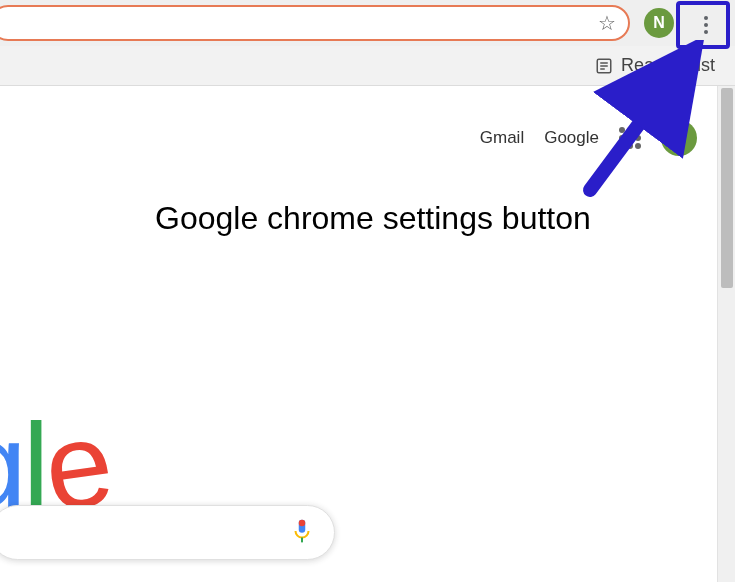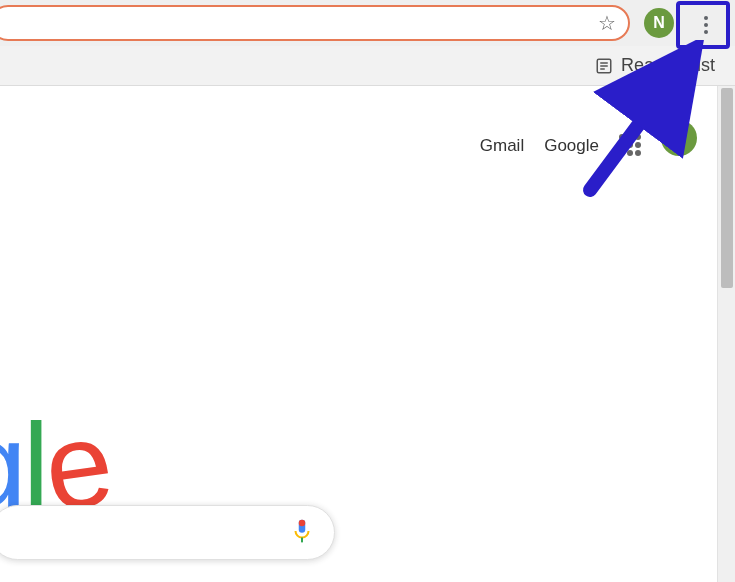--- a/index.html
+++ b/index.html
@@ -46,21 +46,21 @@
   }
   .reading-list-icon { width: 18px; height: 18px; }
   .reading-list-label { color: #434343; font-size: 18px; }
 
   
   .page {
     position: absolute; left: 0; top: 86px; right: 18px; bottom: 0;
     background: #fff;
   }
   .page-header {
-    position: absolute; top: 34px; right: 20px; display: flex; align-items: flex-end; gap: 20px;
+    position: absolute; top: 34px; right: 20px; display: flex; align-items: center; gap: 20px;
   }
   .page-link { color: #333; font-size: 17px; text-decoration: none; }
   .apps-grid {
     width: 22px; height: 22px; display: grid; grid-template-columns: repeat(3,1fr); grid-template-rows: repeat(3,1fr); gap: 2px;
     cursor: pointer;
   }
   .apps-grid span { background: #666; border-radius: 50%; }
   .profile-badge-large {
     width: 36px; height: 36px; border-radius: 50%;
     background: #6b9a3f; color: #fff; font-weight: bold; font-size: 18px;
@@ -191,14 +191,15 @@
 
   <div class="annotation-box"></div>
   <svg class="annotation-arrow" viewBox="0 0 160 170">
     <defs>
       <marker id="arrowhead" markerWidth="8" markerHeight="8" refX="6" refY="4" orient="auto">
         <polygon points="0 0, 8 4, 0 8" fill="#2a1ec9"></polygon>
       </marker>
     </defs>
     <line x1="30" y1="150" x2="128" y2="18" stroke="#2a1ec9" stroke-width="14" stroke-linecap="round" marker-end="url(#arrowhead)"></line>
   </svg>
+  <div class="annotation-text">Google chrome settings button</div>
 
 </div>
 
 </body></html>

